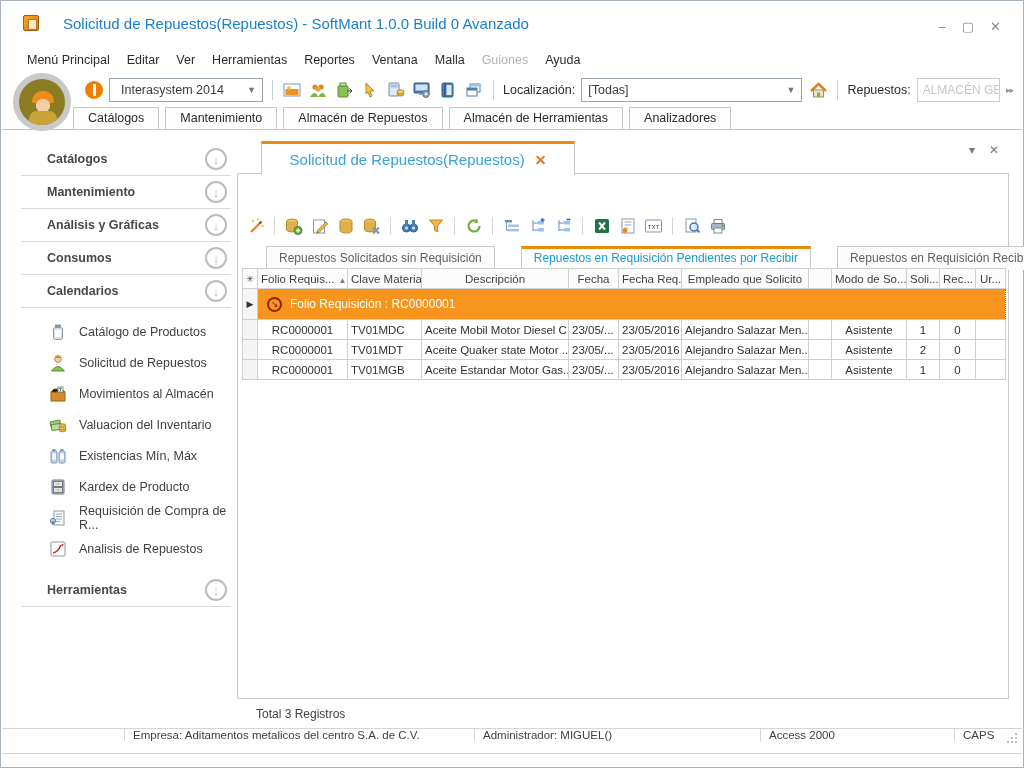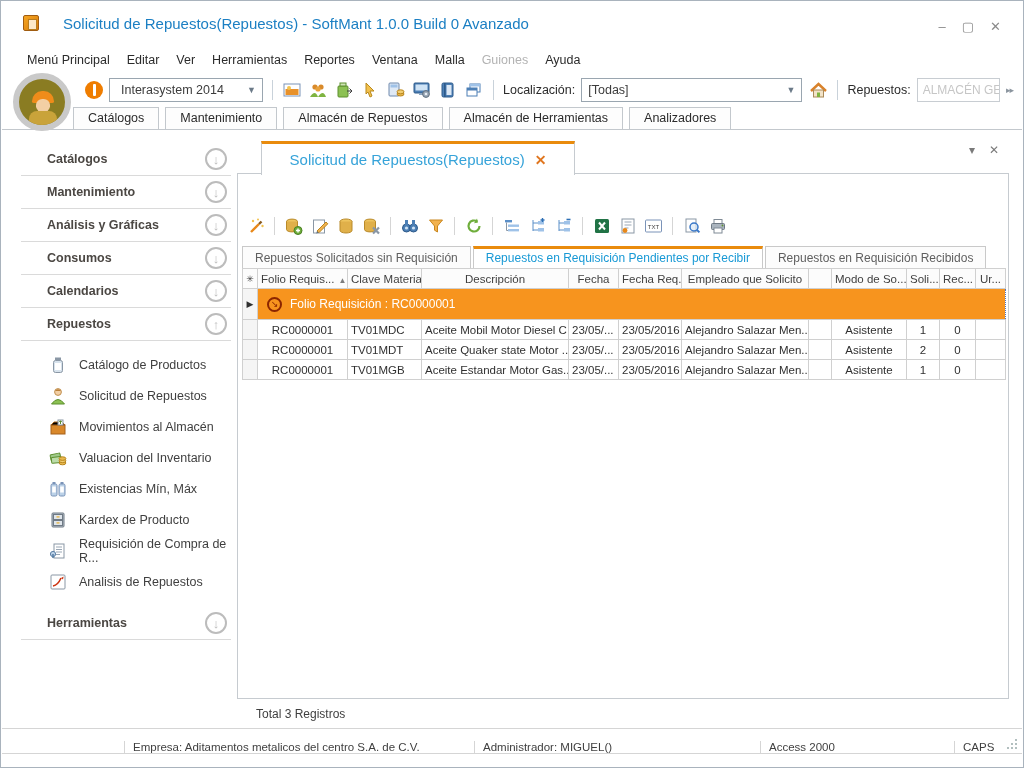--- a/index.html
+++ b/index.html
@@ -58,39 +58,39 @@
   .doc-tab { position:absolute; left:24px; top:0; height:34px; width:314px; background:#fff; border:1px solid #c6cbd0; border-top:3px solid #e98b0d; border-bottom:none; z-index:3; display:flex; align-items:center; justify-content:center; gap:10px; }
   .doc-tab .t { color:#36a3d9; font-size:15px; white-space:nowrap; }
   .doc-tab .x { color:#e0761f; font-size:14px; font-weight:bold; }
   .doc-ctrls { position:absolute; right:10px; top:2px; display:flex; gap:14px; color:#7a7a7a; font-size:12px; z-index:3; }
 
   .doc-toolbar { position:absolute; left:8px; top:40px; height:24px; display:flex; align-items:center; gap:7px; }
   .dt-sep { width:1px; height:18px; background:#d5d5d5; margin:0 2px; }
   .dt-ico { width:19px; height:19px; display:flex; align-items:center; justify-content:center; }
 
   .subtabs { position:absolute; left:4px; top:72px; display:flex; font-size:12px; }
-  .subtab { border:1px solid #c9c9c9; border-bottom:none; background:#fcfcfc; color:#5f5f5f; padding:4px 12px 5px; white-space:nowrap; margin-right:2px; }
+  .subtab { border:1px solid #c9c9c9; border-bottom:none; background:#fcfcfc; color:#5f5f5f; padding:4px 12px 5px; white-space:nowrap; margin-right:2px;margin-left:24px; }
   .subtab.active { border-top:3px solid #e98b0d; padding-top:2px; color:#1899d5; background:#fff; }
 
   
   .grid { position:absolute; left:4px; top:94px; width:764px; border-collapse:collapse; table-layout:fixed; font-size:11.5px; }
   .grid th, .grid td { border:1px solid #d0d0d0; padding:0 3px; height:20px; overflow:hidden; white-space:nowrap; font-weight:normal; }
   .grid th { color:#3f3f3f; text-align:center; background:#fcfcfc; }
   .grid td { color:#303030; }
   .gutter { background:#f5f5f5; text-align:center; color:#6d6d6d; font-size:9px; }
   .grp-row td.grp { background:#f7941e; border:1px dotted #4f74c2; height:31px; color:#fff; font-size:12px; }
   .grp-inner { display:flex; align-items:center; gap:8px; padding-left:6px; }
   .grp-circle { width:15px; height:15px; border-radius:50%; border:2px solid #8b2500; color:#8b2500; background:#f7941e; font-size:9px; display:flex; align-items:center; justify-content:center; line-height:1; }
   .c { text-align:center;margin-top:28px; } .l { text-align:left; }
   .sort { font-size:8px; color:#7d7d7d; margin-left:4px; }
 
   .total-label { position:absolute; left:255px; top:706px; font-size:12px; color:#3f3f3f; }
 
   
-  .statusbar { position:absolute; left:1px; right:1px; top:727px; height:26px; border-top:1px solid #d5d5d5; border-bottom:1px solid #d5d5d5; display:flex; align-items:flex-end; font-size:11.5px; color:#3f3f3f; }
+  .statusbar { position:absolute; left:1px; right:1px; top:727px; height:26px; border-top:1px solid #d5d5d5; border-bottom:1px solid #d5d5d5; display:flex; align-items:flex-start; font-size:11.5px; color:#3f3f3f; }
   .sb-cell { display:flex; align-items:center; padding:0 8px; border-left:1px solid #d5d5d5; white-space:nowrap; overflow:hidden; }
   .sb-cell:first-child { border-left:none; }
   .grip { margin-left:auto; display:flex; align-items:flex-end; padding:3px 4px; }
 </style>
 </head>
 <body>
 
 <div class="frame">
 
   <div class="titlebar">
@@ -229,24 +229,20 @@
       <span class="lbl">Análisis y Gráficas</span>
       <span class="side-arrow">↓</span>
     </div>
     <div class="side-section">
       <span class="lbl">Consumos</span>
       <span class="side-arrow">↓</span>
     </div>
     <div class="side-section">
       <span class="lbl">Calendarios</span>
       <span class="side-arrow">↓</span>
-    </div>
-    <div class="side-section">
-      <span class="lbl">Repuestos</span>
-      <span class="side-arrow">↑</span>
     </div>
 
     <div class="side-items">
       <div class="side-item">
         <svg width="18" height="18">
             <rect x="6" y="1.5" width="6" height="3" fill="#8a97a5"></rect>
             <rect x="4.5" y="4.5" width="9" height="12" rx="2" fill="#d7e2ec" stroke="#8a97a5"></rect>
             <rect x="6" y="7" width="6" height="7" fill="#fff"></rect>
           </svg>
         <span>Catálogo de Productos</span>

